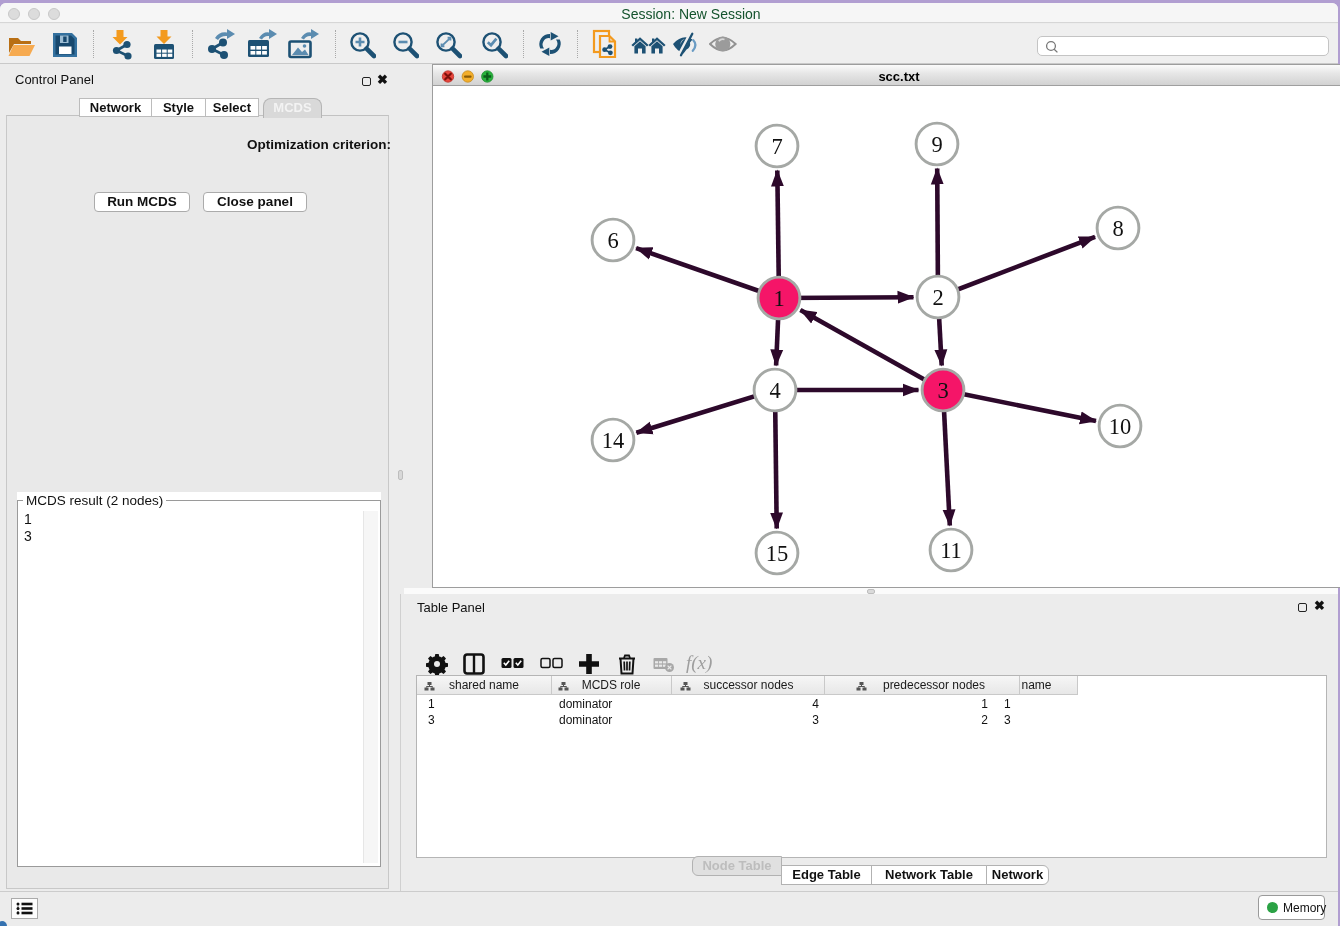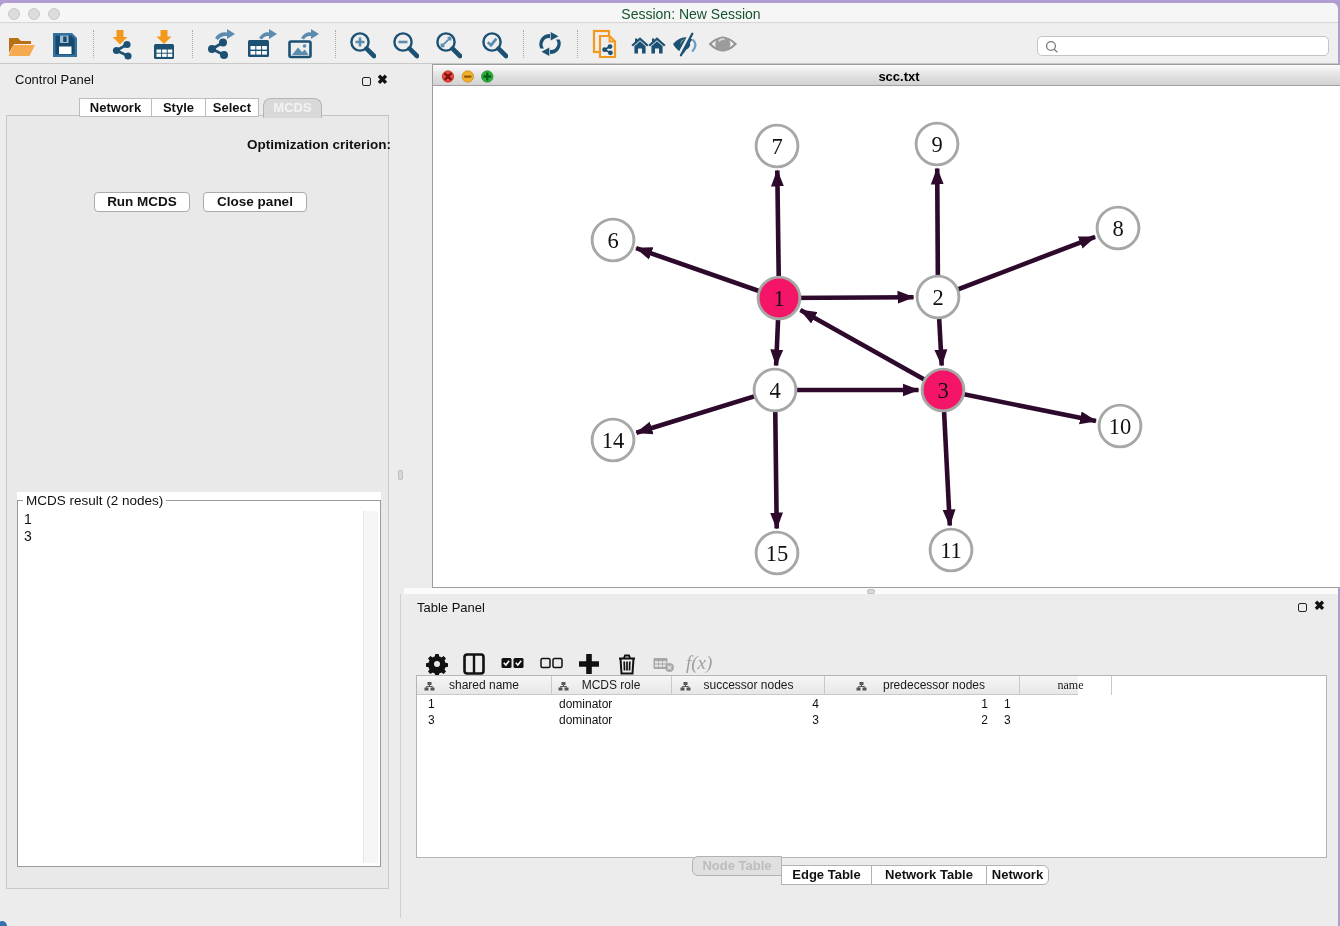--- a/index.html
+++ b/index.html
@@ -363,33 +363,50 @@
               </g>
             </svg>successor nodes</div>
         <div class="th" style="left:432px;width:171px;"><svg width="11" height="10" viewBox="0 0 11 10" style="position:absolute;left:7px;top:5px">
               <g fill="#555">
                 <rect x="3.5" y="1" width="4" height="3"></rect>
                 <rect x="0.5" y="6.5" width="4" height="3"></rect>
                 <rect x="6.5" y="6.5" width="4" height="3"></rect>
                 <path d="M5.5 4 V5.5 M2.5 6.5 V5.5 H8.5 V6.5" stroke="#555" stroke-width="1" fill="none"></path>
               </g>
             </svg>predecessor nodes</div>
-        <div class="th" style="left:613px;width:82px;font-family:Liberation Serif, serif;">name</div>
+        <div class="th" style="left:579px;width:82px;">name</div>
       </div>
       <div class="td" style="left:11px;top:21px;">1</div>
       <div class="td" style="left:142px;top:21px;">dominator</div>
       <div class="td" style="left:256px;top:21px;width:146px;text-align:right;">4</div>
       <div class="td" style="left:408px;top:21px;width:163px;text-align:right;">1</div>
       <div class="td" style="left:587px;top:21px;">1</div>
       <div class="td" style="left:11px;top:37px;">3</div>
       <div class="td" style="left:142px;top:37px;">dominator</div>
       <div class="td" style="left:256px;top:37px;width:146px;text-align:right;">3</div>
       <div class="td" style="left:408px;top:37px;width:163px;text-align:right;">2</div>
       <div class="td" style="left:587px;top:37px;">3</div>
     </div>
     <div class="btab sel" style="top:262px;left:291px; width:90px; border-radius:6px 0 0 6px;text-align:center;">Node Table</div>
     <div class="btab" style="top:271px;left:380px; width:91px;">Edge Table</div>
     <div class="btab" style="top:271px;left:470px; width:116px;">Network Table</div>
     <div class="btab" style="top:271px;left:585px; width:63px; border-radius:0 6px 6px 0;">Network</div>
   </div>
 
+  <div class="statusbar">
+    <div class="listbtn">
+      <svg width="17" height="13" viewBox="0 0 17 13" style="position:absolute;left:4px;top:3px">
+        <line x1="2" y1="2" x2="2" y2="11" stroke="#111" stroke-width="0.9" stroke-dasharray="1.2 1.2"></line>
+        <circle cx="2" cy="2" r="1.5" fill="#111"></circle>
+          <rect x="5.5" y="0.7" width="11" height="2.6" fill="#111"></rect>
+        <circle cx="2" cy="6.5" r="1.5" fill="#111"></circle>
+          <rect x="5.5" y="5.2" width="11" height="2.6" fill="#111"></rect>
+        <circle cx="2" cy="11" r="1.5" fill="#111"></circle>
+          <rect x="5.5" y="9.7" width="11" height="2.6" fill="#111"></rect>
+      </svg>
+    </div>
+    <div class="membtn">
+        <span style="position:absolute;left:8px;top:6px;width:11px;height:11px;border-radius:50%;background:#2ba245;"></span>
+        <span style="position:absolute;left:24px;top:5px;">Memory</span>
+      </div>
+  </div>
 </div>
 <div style="position:absolute;left:-3px;top:921px;width:10px;height:10px;border-radius:50%;background:#3572b0;"></div>
 
 </body></html>

